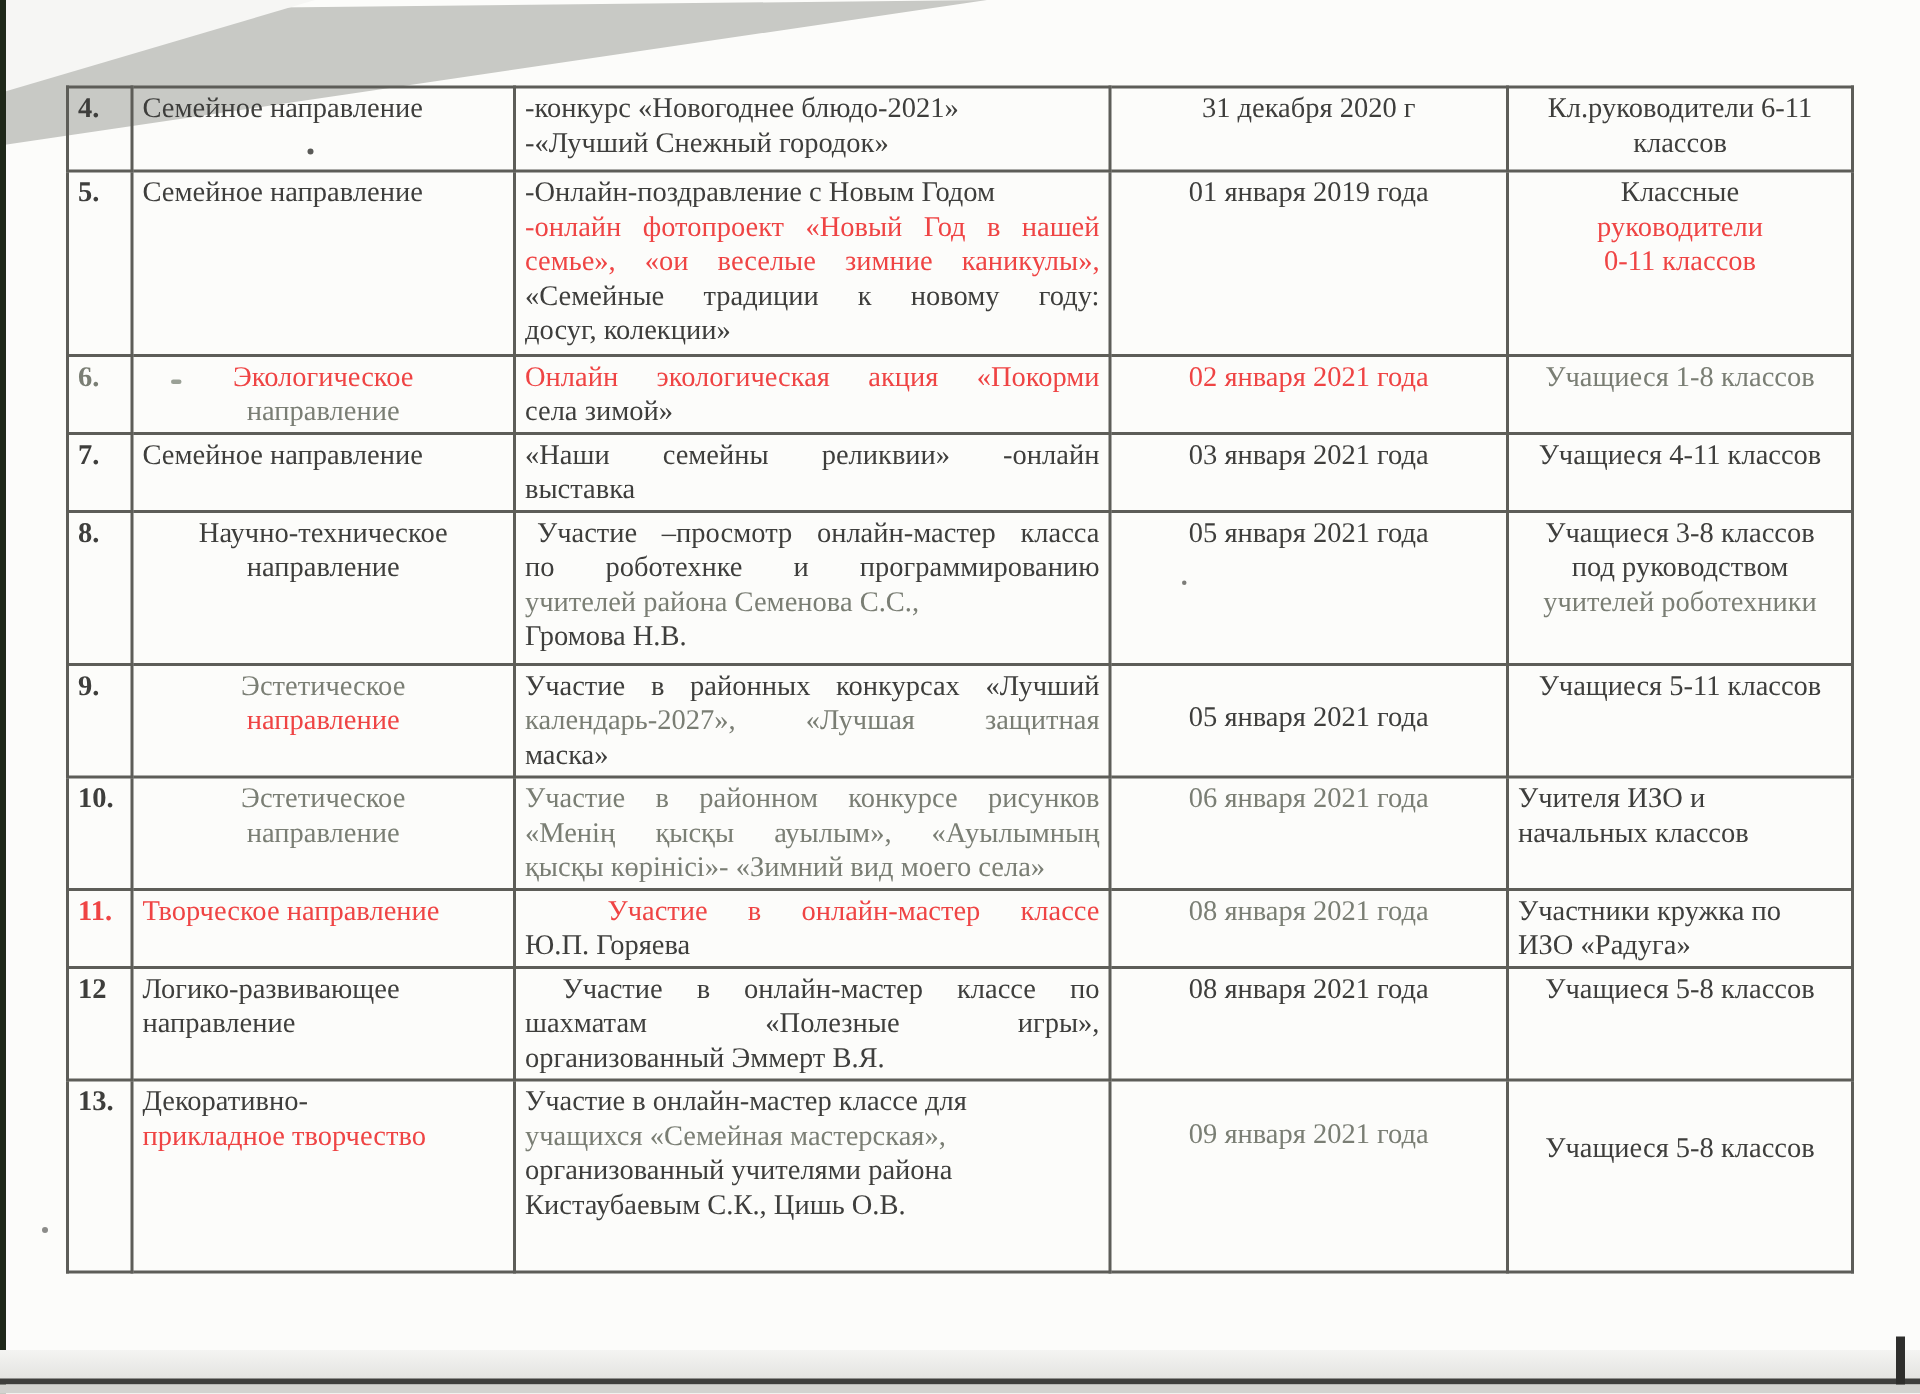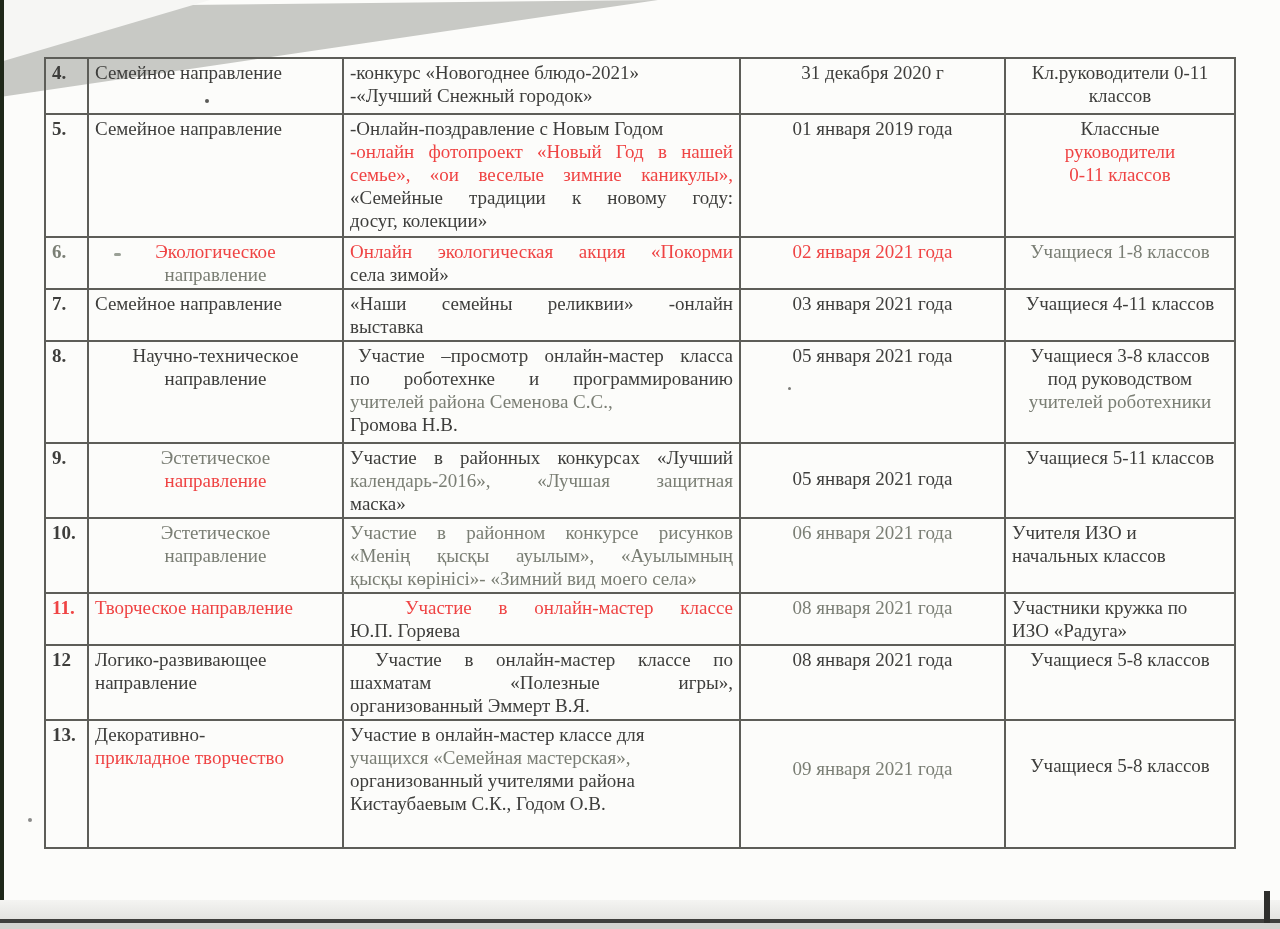--- a/index.html
+++ b/index.html
@@ -79,21 +79,21 @@
           <div class="ln"><span class="s-d">Семейное направление</span></div>
         </td>
         <td class="col-activity al-left">
           <div class="ln"><span class="s-d">-конкурс «Новогоднее блюдо-2021»</span></div>
           <div class="ln"><span class="s-d">-«Лучший Снежный городок»</span></div>
         </td>
         <td class="col-date al-center">
           <div class="ln"><span class="s-d">31 декабря 2020 г</span></div>
         </td>
         <td class="col-participants al-center">
-          <div class="ln"><span class="s-d">Кл.руководители 0-11</span></div>
+          <div class="ln"><span class="s-d">Кл.руководители 6-11</span></div>
           <div class="ln"><span class="s-d">классов</span></div>
         </td>
       </tr>
       <tr style="height: 123px;">
         <td class="col-num al-left"><span class="s-d">5.</span></td>
         <td class="col-direction al-left">
           <div class="ln"><span class="s-d">Семейное направление</span></div>
         </td>
         <td class="col-activity al-left">
           <div class="ln"><span class="s-d">-Онлайн-поздравление с Новым Годом</span></div>
@@ -166,21 +166,21 @@
         </td>
       </tr>
       <tr style="height: 71px;">
         <td class="col-num al-left"><span class="s-d">9.</span></td>
         <td class="col-direction al-center">
           <div class="ln"><span class="s-m">Эстетическое</span></div>
           <div class="ln"><span class="s-l">направление</span></div>
         </td>
         <td class="col-activity al-left">
           <div class="ln jl"><span class="s-d">Участие в районных конкурсах «Лучший</span></div>
-          <div class="ln jl"><span class="s-m">календарь-2016», «Лучшая защитная</span></div>
+          <div class="ln jl"><span class="s-m">календарь-2027», «Лучшая защитная</span></div>
           <div class="ln"><span class="s-d">маска»</span></div>
         </td>
         <td class="col-date al-center" style="padding-top: 23px;">
           <div class="ln"><span class="s-d">05 января 2021 года</span></div>
         </td>
         <td class="col-participants al-center">
           <div class="ln"><span class="s-d">Учащиеся 5-11 классов</span></div>
         </td>
       </tr>
       <tr style="height: 75px;">
@@ -240,23 +240,23 @@
       <tr style="height: 128px;">
         <td class="col-num al-left"><span class="s-d">13.</span></td>
         <td class="col-direction al-left">
           <div class="ln"><span class="s-d">Декоративно-</span></div>
           <div class="ln"><span class="s-l">прикладное творчество</span></div>
         </td>
         <td class="col-activity al-left">
           <div class="ln"><span class="s-d">Участие в онлайн-мастер классе для</span></div>
           <div class="ln"><span class="s-m">учащихся «Семейная мастерская»,</span></div>
           <div class="ln"><span class="s-d">организованный учителями района</span></div>
-          <div class="ln"><span class="s-d">Кистаубаевым С.К., Годом О.В.</span></div>
-        </td>
-        <td class="col-date al-center" style="padding-top: 36px; text-align: center;">
+          <div class="ln"><span class="s-d">Кистаубаевым С.К., Цишь О.В.</span></div>
+        </td>
+        <td class="col-date al-center" style="padding-top: 24px; text-align: center;">
           <div class="ln"><span class="s-m">09 января 2021 года</span></div>
         </td>
         <td class="col-participants al-center" style="padding-top: 33px;">
           <div class="ln"><span class="s-d">Учащиеся 5-8 классов</span></div>
         </td>
       </tr>
     </tbody>
 </table>
 
 </body></html>

